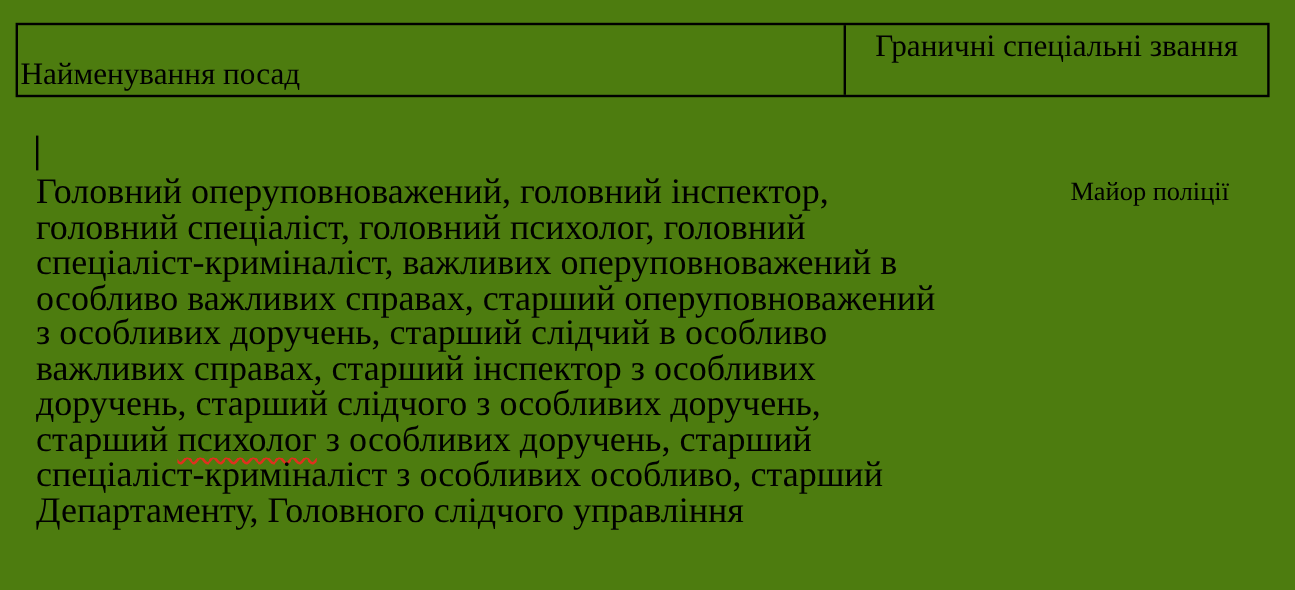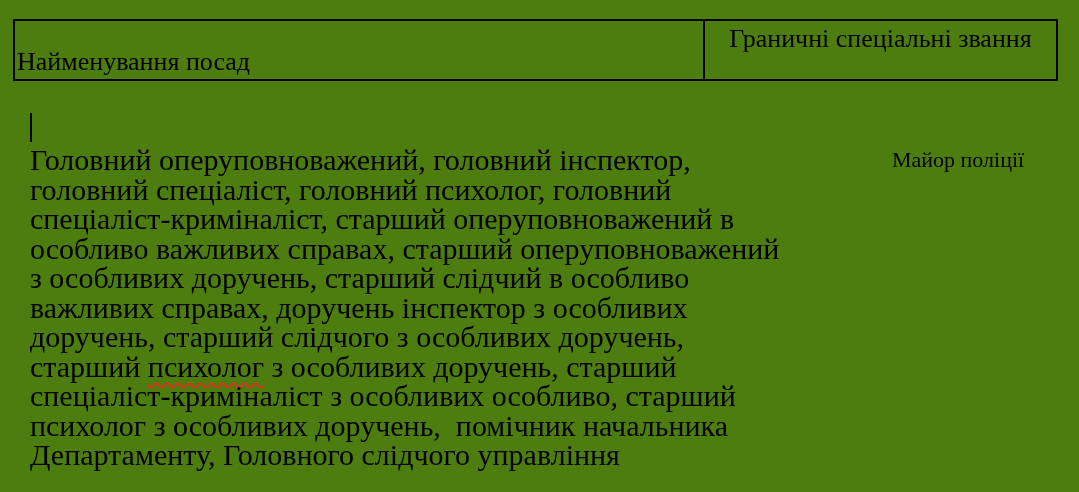--- a/index.html
+++ b/index.html
@@ -95,26 +95,25 @@
     <div class="cell cell-right">
       <span>Граничні спеціальні звання</span>
     </div>
   </div>
 
   <div class="caret"></div>
 
   <div class="body-lines">
       <div class="line">Головний оперуповноважений, головний інспектор,</div>
       <div class="line">головний спеціаліст, головний психолог, головний</div>
-      <div class="line">спеціаліст-криміналіст, старший оперуповноважений в</div>
+      <div class="line">спеціаліст-криміналіст, важливих оперуповноважений в</div>
       <div class="line">особливо важливих справах, старший оперуповноважений</div>
       <div class="line">з особливих доручень, старший слідчий в особливо</div>
-      <div class="line">важливих справах, доручень інспектор з особливих</div>
+      <div class="line">важливих справах, старший інспектор з особливих</div>
       <div class="line">доручень, старший слідчого з особливих доручень,</div>
       <div class="line">старший <span class="squiggle">психолог</span> з особливих доручень, старший</div>
       <div class="line">спеціаліст-криміналіст з особливих особливо, старший</div>
-      <div class="line">психолог з особливих доручень,  помічник начальника</div>
       <div class="line">Департаменту, Головного слідчого управління</div>
     </div>
 
   <div class="rank">Майор поліції</div>
 
 </div>
 
 </body></html>

